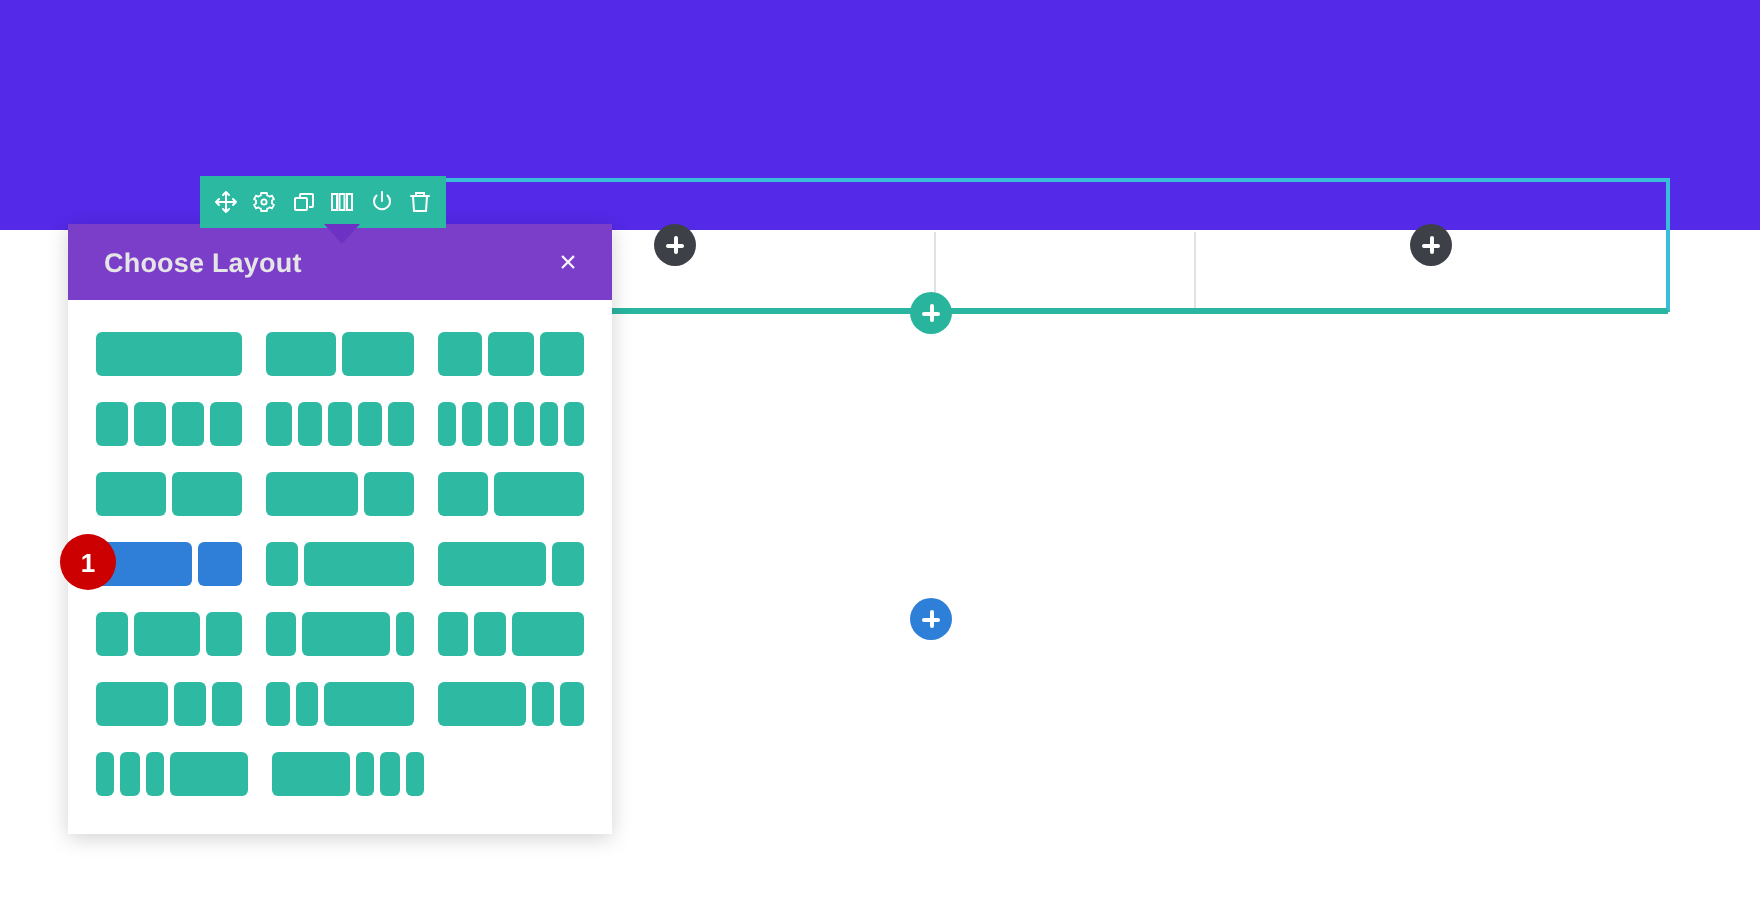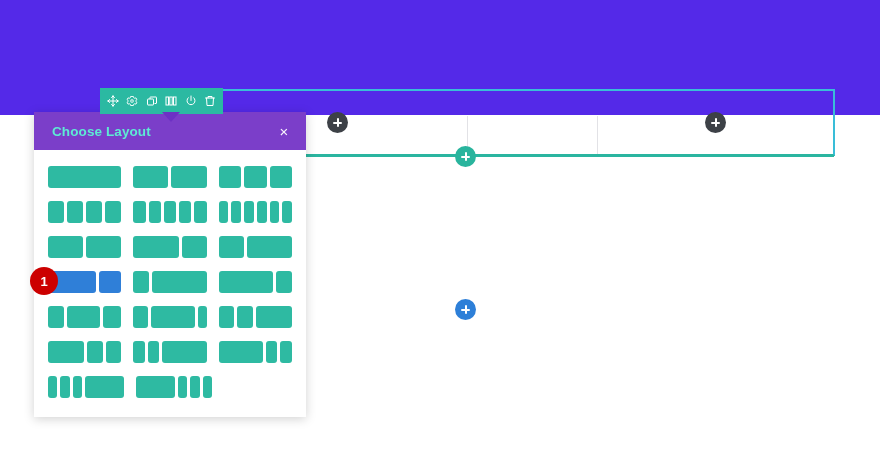--- a/index.html
+++ b/index.html
@@ -194,21 +194,21 @@
   }
   .modal-header {
     position: relative;
     height: 38px;
     background: #7b3ec9;
     display: flex;
     align-items: center;
     padding: 0 14px 0 18px;
   }
   .modal-title {
-    color: #5eead4;
+    color: #e5e5e5;
     font-size: 13.5px;
     font-weight: bold;
     letter-spacing: 0.1px;
     flex: 1;
   }
   .modal-close {
     color: #ffffff;
     font-size: 15px;
     line-height: 1;
     cursor: pointer;

